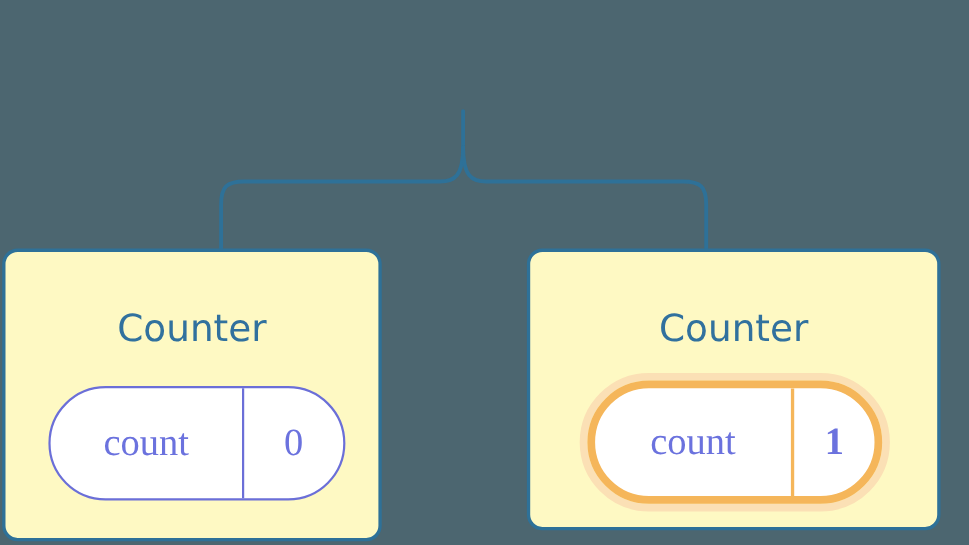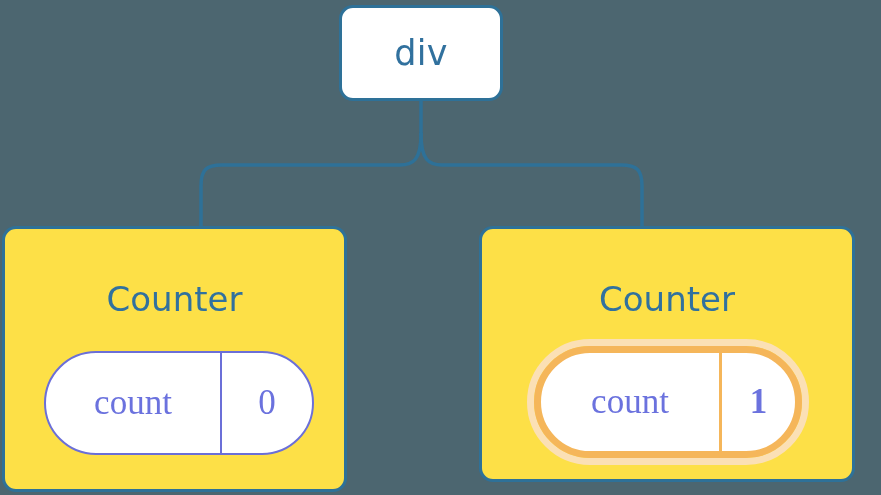--- a/index.html
+++ b/index.html
@@ -47,21 +47,21 @@
   .node-root-label {
     color: #31719e;
     font-size: 35px;
     line-height: 1;
     letter-spacing: 0.2px;
   }
 
   
   .card {
     position: absolute;
-    background: #fde047;
+    background: #fef9c3;
     border: 3px solid #2e7198;
     border-radius: 14px;
     box-sizing: border-box;
   }
   .card-left {
     left: 2px;
     top: 226px;
     width: 345px;
     height: 266px;
   }
@@ -170,23 +170,20 @@
 
   <svg id="connectors" viewBox="0 0 881 495" xmlns="http://www.w3.org/2000/svg">
 
     <path d="M 421 101 L 421 134" fill="none" stroke="#2e7198" stroke-width="3.5" stroke-linecap="round"></path>
 
     <path d="M 421 134 C 421 160 413 165 400 165 L 222 165 C 206 165 201 170 201 186 L 201 227" fill="none" stroke="#2e7198" stroke-width="3.5" stroke-linecap="round"></path>
 
     <path d="M 421 134 C 421 160 429 165 442 165 L 621 165 C 637 165 642 170 642 186 L 642 227" fill="none" stroke="#2e7198" stroke-width="3.5" stroke-linecap="round"></path>
   </svg>
 
-  <div class="node-root">
-    <span class="node-root-label">div</span>
-  </div>
 
   <div class="card card-left">
     <div class="card-title">Counter</div>
 
     <div class="pill pill-plain">
       <div class="pill-cell pill-key">count</div>
       <div class="pill-cell pill-val">0</div>
     </div>
   </div>
 

